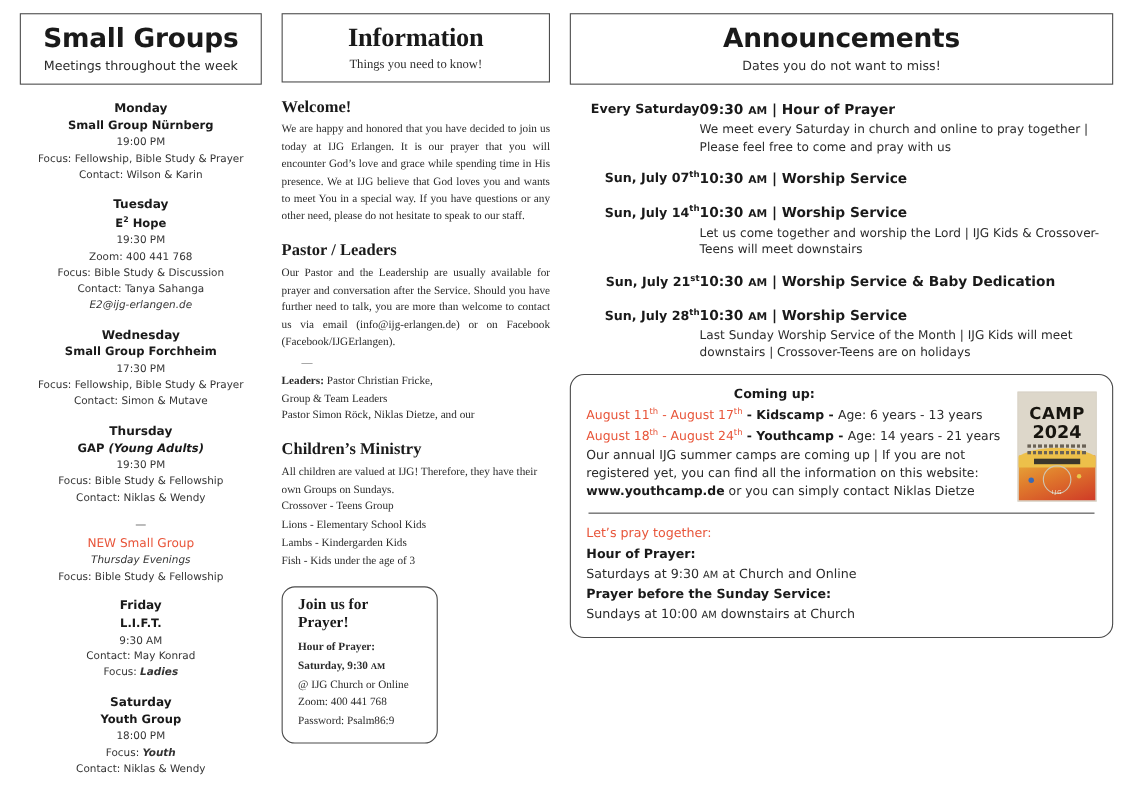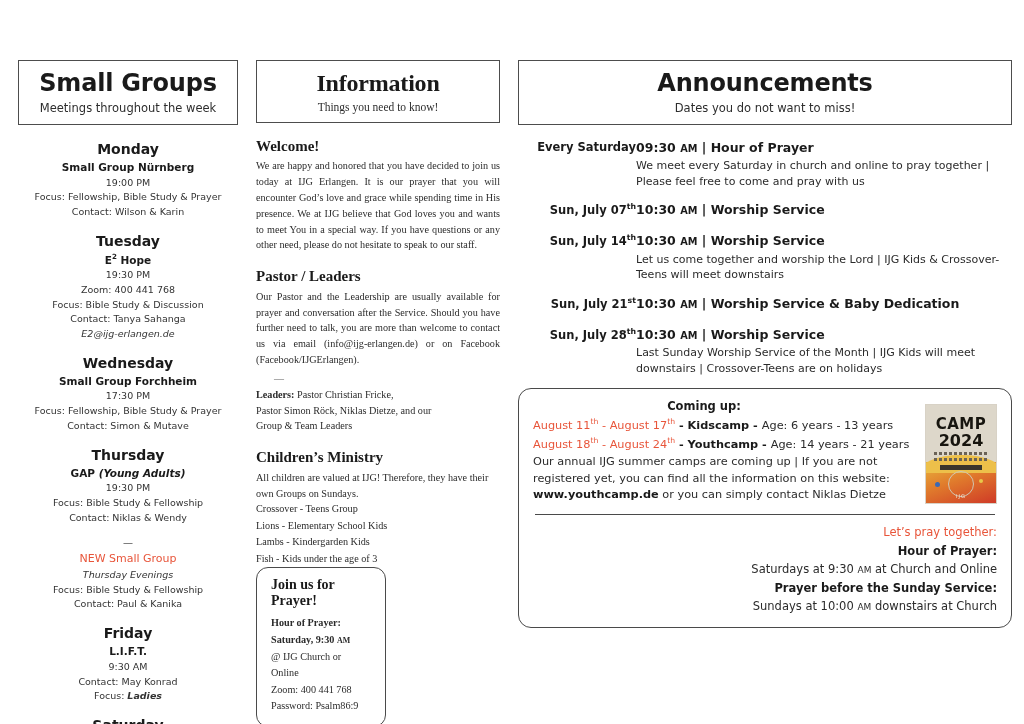--- a/index.html
+++ b/index.html
@@ -17,32 +17,31 @@
   .col-small   { width: 248px; padding: 12px 10px 0 18px; }
   .col-info    { width: 262px; padding: 12px 10px 0 8px; font-family: Liberation Serif, serif; }
   .col-announce{ width: 514px; padding: 12px 12px 0 8px; }
 
   
   .hdr-box {
     border: 1.6px solid #4d4d4d;
     text-align: center;
     padding: 10px 6px 9px;
     margin-bottom: 14px;
-    margin-top: 48px;
   }
   .hdr-title {
     font-size: 24px; font-weight: bold; letter-spacing: -0.2px;
     line-height: 1.08; color: #1a1a1a;
   }
   .hdr-sub { font-size: 11.5px; margin-top: 4px; color: #2d2d2d; }
 
   
   .sg-list { text-align: center; }
   .sg-item { margin-bottom: 11px; }
-  .sg-day  { font-size: 14px; font-weight: bold; color: #1a1a1a; line-height: 1.5; }
+  .sg-day  { font-size: 11px; font-weight: bold; color: #1a1a1a; line-height: 1.5; }
   .sg-name { font-size: 10.5px; font-weight: bold; color: #1a1a1a; line-height: 1.5; }
   .sg-name.accent { color: #e8553a; font-weight: normal; font-size: 11px; }
   .sg-name .ital { font-style: italic; }
   .sg-line { font-size: 9.5px; color: #333; line-height: 1.55; }
   .sg-line .b-ital { font-weight: bold; font-style: italic; }
   .sg-line.ital { font-style: italic; }
   .sup { font-size: 0.68em; vertical-align: super; }
   .sg-sep { font-size: 10px; color: #555; line-height: 1.4; margin: 2px 0 1px; }
 
   
@@ -58,21 +57,22 @@
   .inf-p.left { text-align: left; }
   .inf-dash { font-size: 10px; color: #666; margin: 5px 0 3px; padding-left: 18px; }
   .inf-list { font-size: 10.2px; line-height: 1.62; color: #2b2b2b; }
   .inf-b { font-weight: bold; }
 
   
   .prayer-card {
     border: 1.6px solid #4a4a4a;
     border-radius: 12px;
     padding: 9px 14px 11px;
-    width: 130px;
+    margin-top: 14px;
+    width: 142px;
   }
   .prayer-title { font-size: 14px; font-weight: bold; color: #1a1a1a; margin-bottom: 6px; }
   .prayer-line { font-size: 10.2px; line-height: 1.62; color: #2b2b2b; }
   .prayer-line.bold { font-weight: bold; }
   .smallcap { font-size: 0.78em; }
 
   
   .ann-row { display: flex; margin-bottom: 12px; }
   .ann-date {
     width: 118px; flex: 0 0 118px;
@@ -156,21 +156,21 @@
   .poster-dot2 { width: 4px; height: 4px; background: #e8c84a; right: 13px; bottom: 20px; }
   .poster-logo {
     position: absolute; bottom: 4px; left: 0; right: 0; text-align: center;
     font-size: 5px; color: #f3e9d8; letter-spacing: 1px; z-index: 4;
   }
 
   .camp-rule {
     border: none; border-top: 1.2px solid #4a4a4a;
     margin: 10px 2px 8px;
   }
-  .pray-block { text-align: right; }
+  .pray-block { text-align: left; }
   .pray-accent { font-size: 11.5px; color: #e8553a; line-height: 1.6; }
   .pray-b { font-size: 11.5px; font-weight: bold; color: #1a1a1a; line-height: 1.6; }
   .pray-n { font-size: 11.5px; color: #2b2b2b; line-height: 1.6; }
 </style>
 </head>
 <body>
 
 <div class="page">
   <div class="cols">
 
@@ -214,21 +214,20 @@
           <div class="sg-line">19:30 PM</div>
           <div class="sg-line">Focus: Bible Study &amp; Fellowship</div>
           <div class="sg-line">Contact: Niklas &amp; Wendy</div>
         </div>
 
         <div class="sg-item">
           <div class="sg-sep">—</div>
           <div class="sg-name accent">NEW Small Group</div>
           <div class="sg-line ital">Thursday Evenings</div>
           <div class="sg-line">Focus: Bible Study &amp; Fellowship</div>
-          <div class="sg-line">Contact: Paul &amp; Kanika</div>
         </div>
 
         <div class="sg-item">
           <div class="sg-day">Friday</div>
           <div class="sg-name">L.I.F.T.</div>
           <div class="sg-line">9:30 AM</div>
           <div class="sg-line">Contact: May Konrad</div>
           <div class="sg-line"><span>Focus: </span><span class="b-ital">Ladies</span></div>
         </div>
 
@@ -252,22 +251,22 @@
       <div>
         <div class="inf-h">Welcome!</div>
         <div class="inf-p">We are happy and honored that you have decided to join us today at IJG Erlangen. It is our prayer that you will encounter God’s love and grace while spending time in His presence. We at IJG believe that God loves you and wants to meet You in a special way. If you have questions or any other need, please do not hesitate to speak to our staff.</div>
       </div>
 
       <div>
         <div class="inf-h spaced">Pastor / Leaders</div>
         <div class="inf-p">Our Pastor and the Leadership are usually available for prayer and conversation after the Service. Should you have further need to talk, you are more than welcome to contact us via email (info@ijg-erlangen.de) or on Facebook (Facebook/IJGErlangen).</div>
         <div class="inf-dash">—</div>
         <div class="inf-p left"><span class="inf-b">Leaders:</span><span> Pastor Christian Fricke,</span></div>
+        <div class="inf-p left">Group &amp; Team Leaders</div>
         <div class="inf-p left">Pastor Simon Röck, Niklas Dietze, and our</div>
-        <div class="inf-p left">Group &amp; Team Leaders</div>
       </div>
 
       <div>
         <div class="inf-h spaced">Children’s Ministry</div>
         <div class="inf-p left">All children are valued at IJG! Therefore, they have their own Groups on Sundays.</div>
         <div class="inf-list">Crossover - Teens Group</div>
         <div class="inf-list">Lions - Elementary School Kids</div>
         <div class="inf-list">Lambs - Kindergarden Kids</div>
         <div class="inf-list">Fish -  Kids under the age of 3</div>
       </div>

